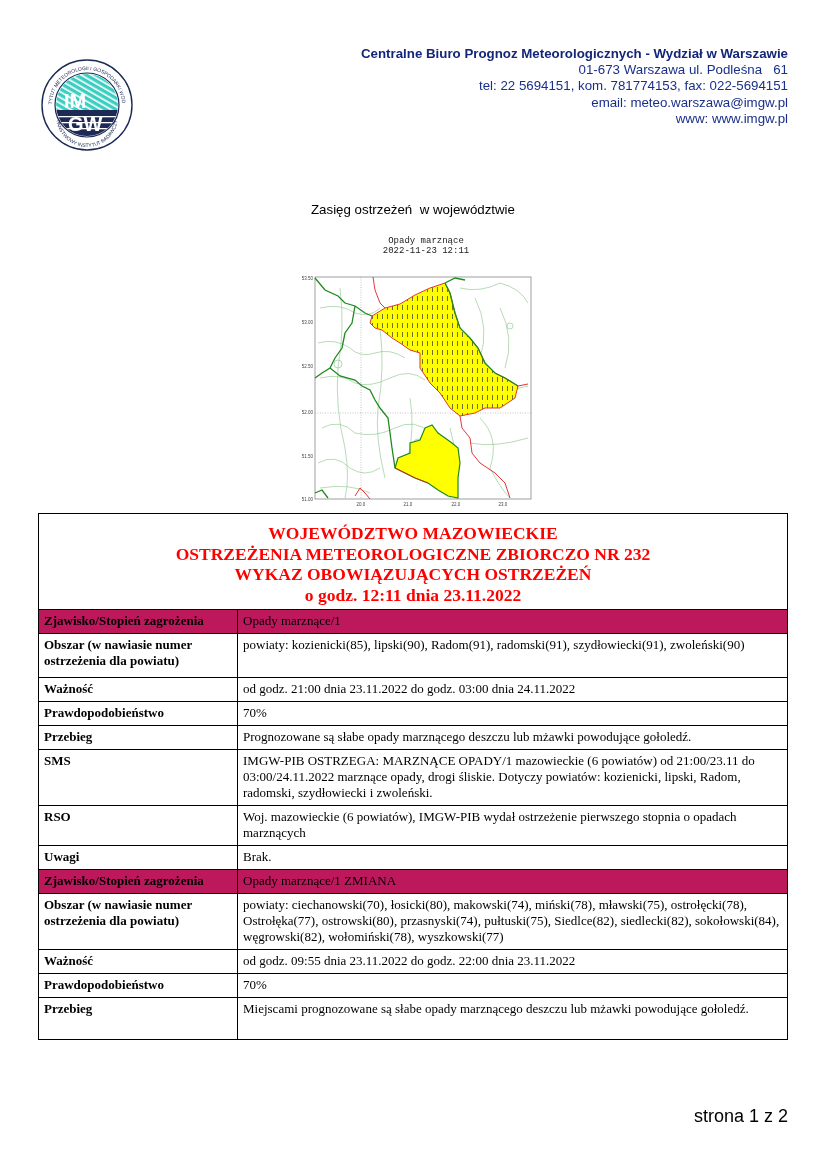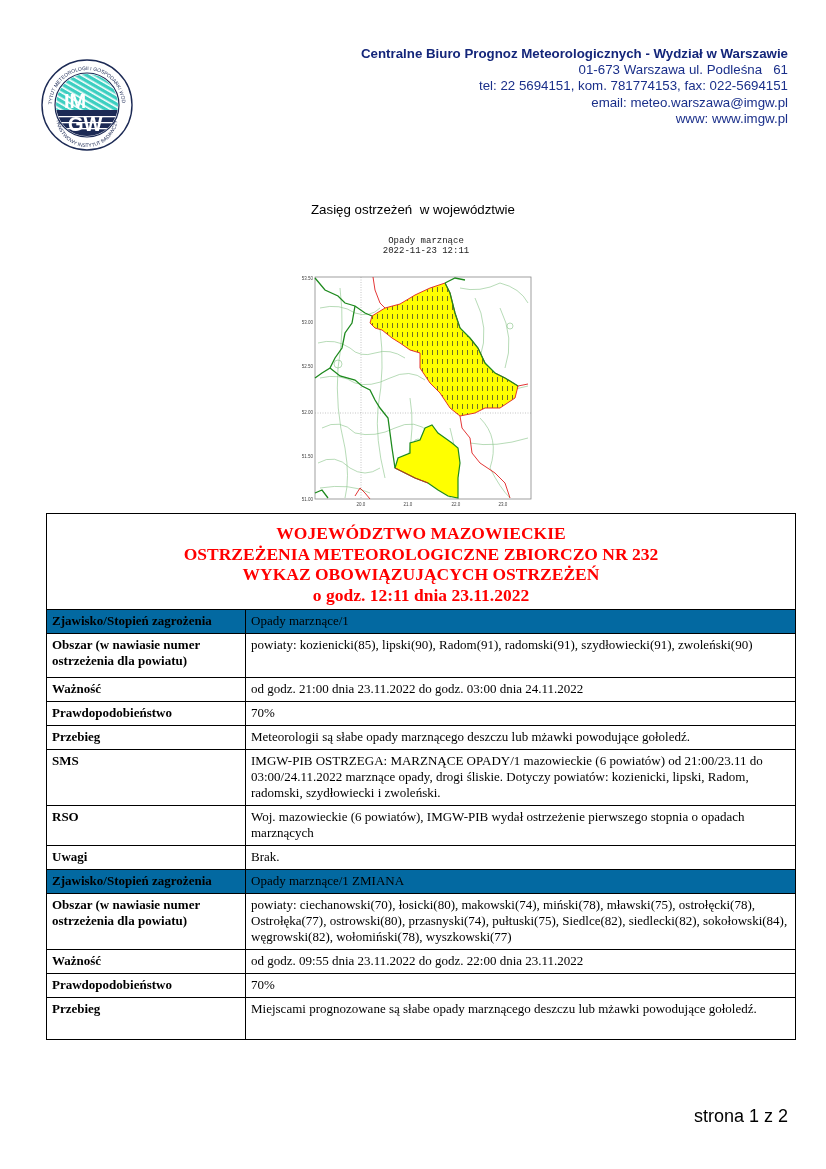--- a/index.html
+++ b/index.html
@@ -11,25 +11,25 @@
   .org-header .line { white-space: nowrap; }
   .org-header .bold { font-weight: bold; color: #14267a; }
 
   .section-title { position: absolute; left: 0; width: 826px; top: 202px; text-align: center; font-size: 13.3px; color: #000; }
 
   .map-title { position: absolute; left: 300px; width: 252px; top: 236px; text-align: center; font-size: 9px; line-height: 10px; color: #222; font-family: Liberation Mono, monospace; }
 
   .map-wrap { position: absolute; left: 300px; top: 268px; width: 240px; height: 248px; }
   .map-wrap svg { display: block; }
 
-  .warn-table { position: absolute; left: 46px; top: 513px; width: 750px; border-collapse: collapse; font-family: "Liberation Serif", serif; font-size: 13px; }
+  .warn-table { position: absolute; left: 38px; top: 513px; width: 750px; border-collapse: collapse; font-family: "Liberation Serif", serif; font-size: 13px; }
   .warn-table td { border: 1px solid #000; padding: 3px 5px 4px 5px; vertical-align: top; line-height: 16px; }
   .warn-table .head-cell { text-align: center; color: #ff0000; font-weight: bold; font-size: 17.5px; line-height: 20.5px; padding: 9px 4px 4px 4px; border-width: 1px; }
   .warn-table .label { width: 188px; font-weight: bold; }
-  .warn-table tr.yellow td { background: #0369a1; }
+  .warn-table tr.yellow td { background: #be185d; }
   .warn-table tr.tall td { height: 36px; }
   .warn-table tr.last td { height: 34px; }
 
   .page-footer { position: absolute; right: 38px; top: 1106px; font-size: 18px; color: #000; font-family: "Liberation Sans", sans-serif; }
 </style>
 </head>
 <body>
 
 <div class="logo">
   <svg width="94" height="94" viewBox="0 0 94 94">
@@ -172,21 +172,21 @@
   <tr>
     <td class="label">Ważność</td>
     <td>od godz. 21:00 dnia 23.11.2022 do godz. 03:00 dnia 24.11.2022</td>
   </tr>
   <tr>
     <td class="label">Prawdopodobieństwo</td>
     <td>70%</td>
   </tr>
   <tr>
     <td class="label">Przebieg</td>
-    <td>Meteorologii są słabe opady marznącego deszczu lub mżawki powodujące gołoledź.</td>
+    <td>Prognozowane są słabe opady marznącego deszczu lub mżawki powodujące gołoledź.</td>
   </tr>
   <tr>
     <td class="label">SMS</td>
     <td>IMGW-PIB OSTRZEGA: MARZNĄCE OPADY/1 mazowieckie (6 powiatów) od 21:00/23.11 do 03:00/24.11.2022 marznące opady, drogi śliskie.  Dotyczy powiatów: kozienicki, lipski, Radom, radomski, szydłowiecki i zwoleński.</td>
   </tr>
   <tr>
     <td class="label">RSO</td>
     <td>Woj. mazowieckie (6 powiatów), IMGW-PIB wydał ostrzeżenie pierwszego stopnia o opadach marznących</td>
   </tr>
   <tr>

